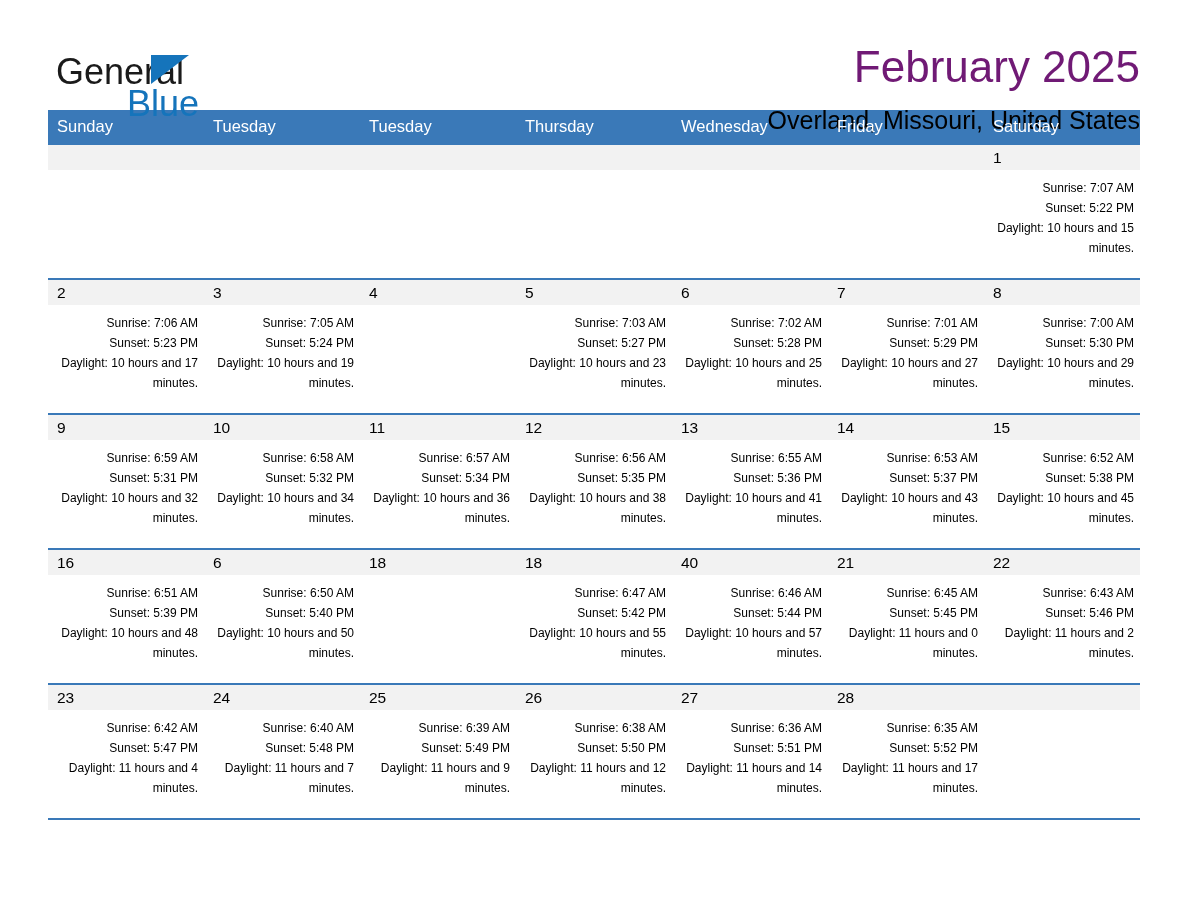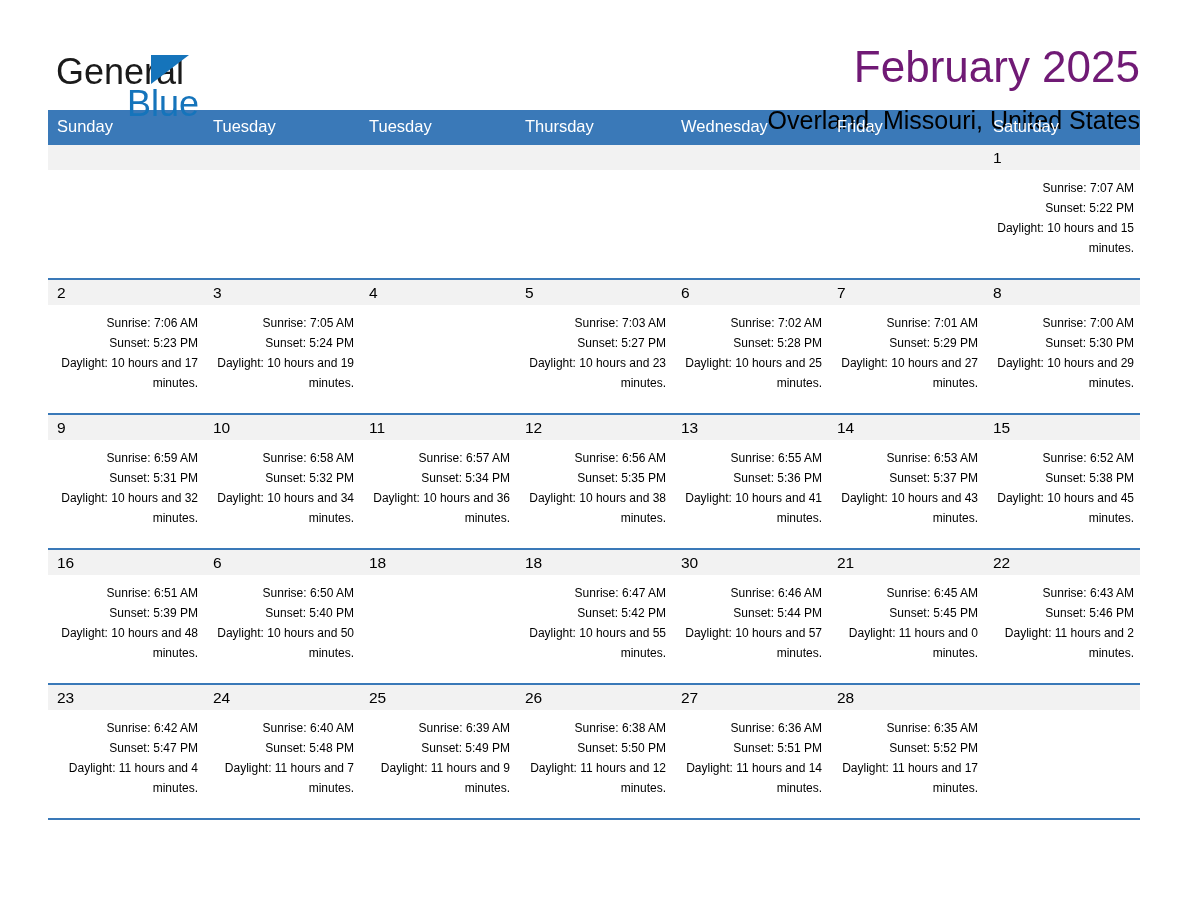--- a/index.html
+++ b/index.html
@@ -332,21 +332,21 @@
           </div>
           <div class="day-cell">
             <div class="day-num-bar">18</div>
             <div class="day-body">
               <div>Sunrise: 6:47 AM</div>
               <div>Sunset: 5:42 PM</div>
               <div class="daylight-line">Daylight: 10 hours and 55 minutes.</div>
             </div>
           </div>
           <div class="day-cell">
-            <div class="day-num-bar">30</div>
+            <div class="day-num-bar">40</div>
             <div class="day-body">
               <div>Sunrise: 6:46 AM</div>
               <div>Sunset: 5:44 PM</div>
               <div class="daylight-line">Daylight: 10 hours and 57 minutes.</div>
             </div>
           </div>
           <div class="day-cell">
             <div class="day-num-bar">21</div>
             <div class="day-body">
               <div>Sunrise: 6:45 AM</div>

